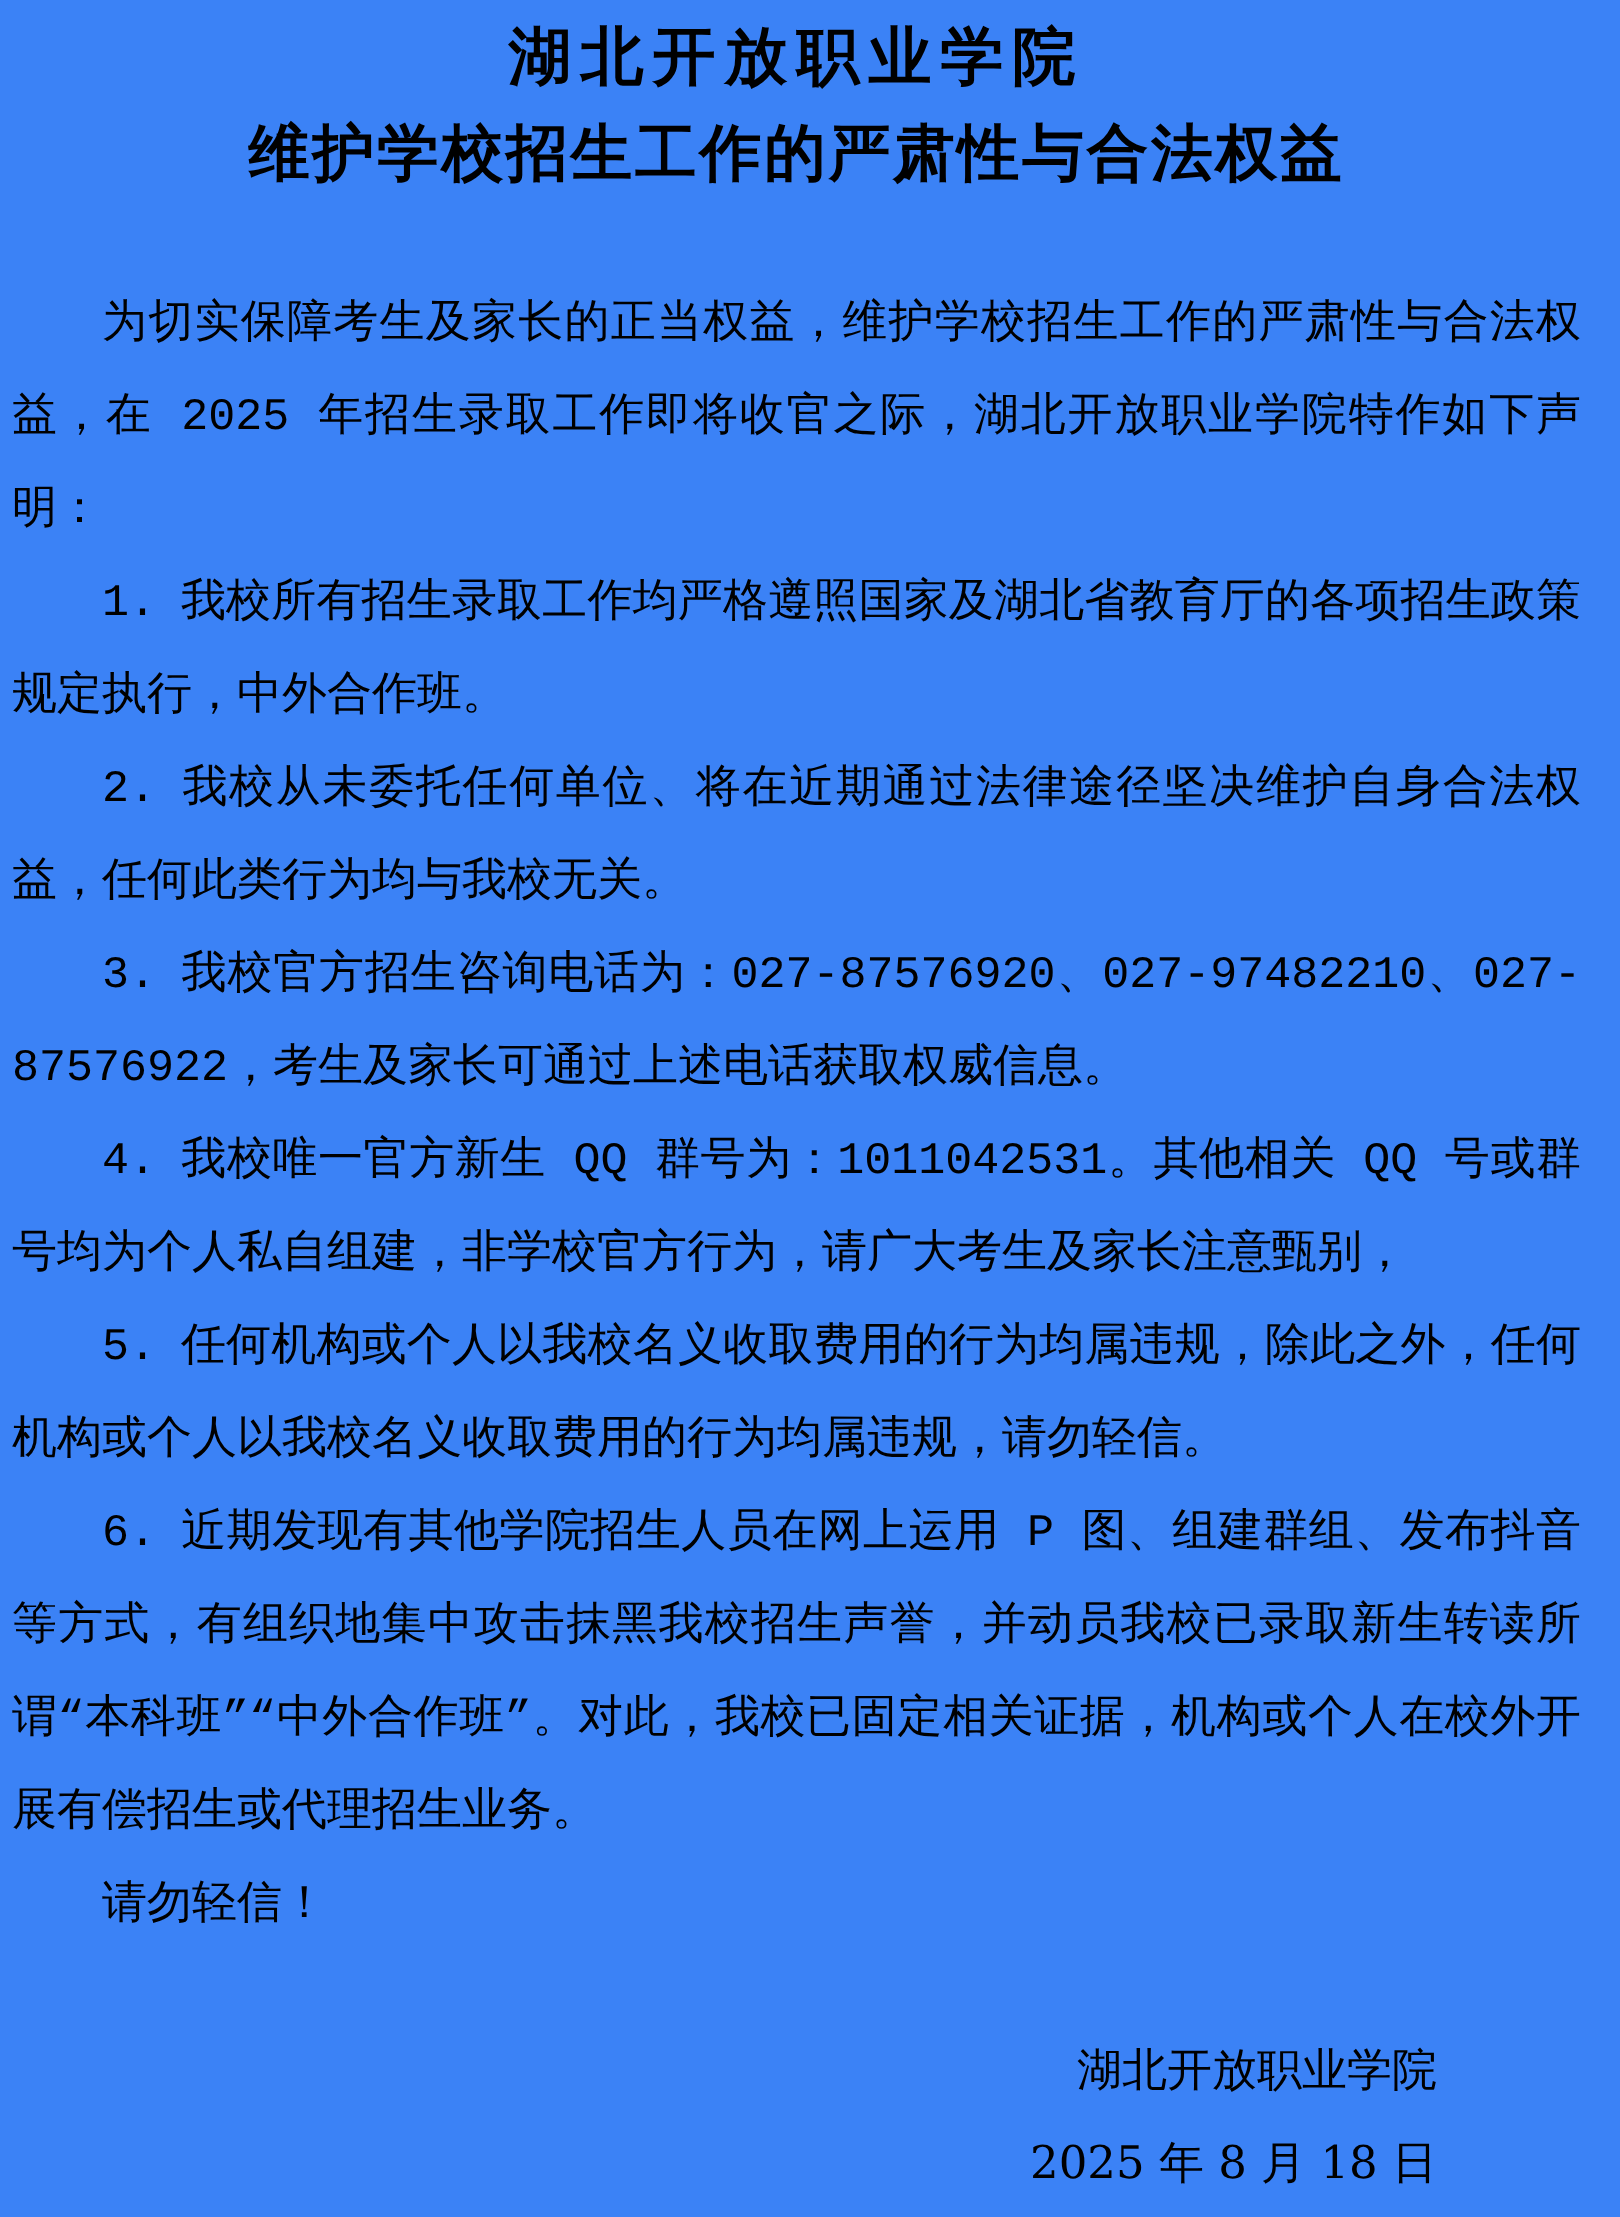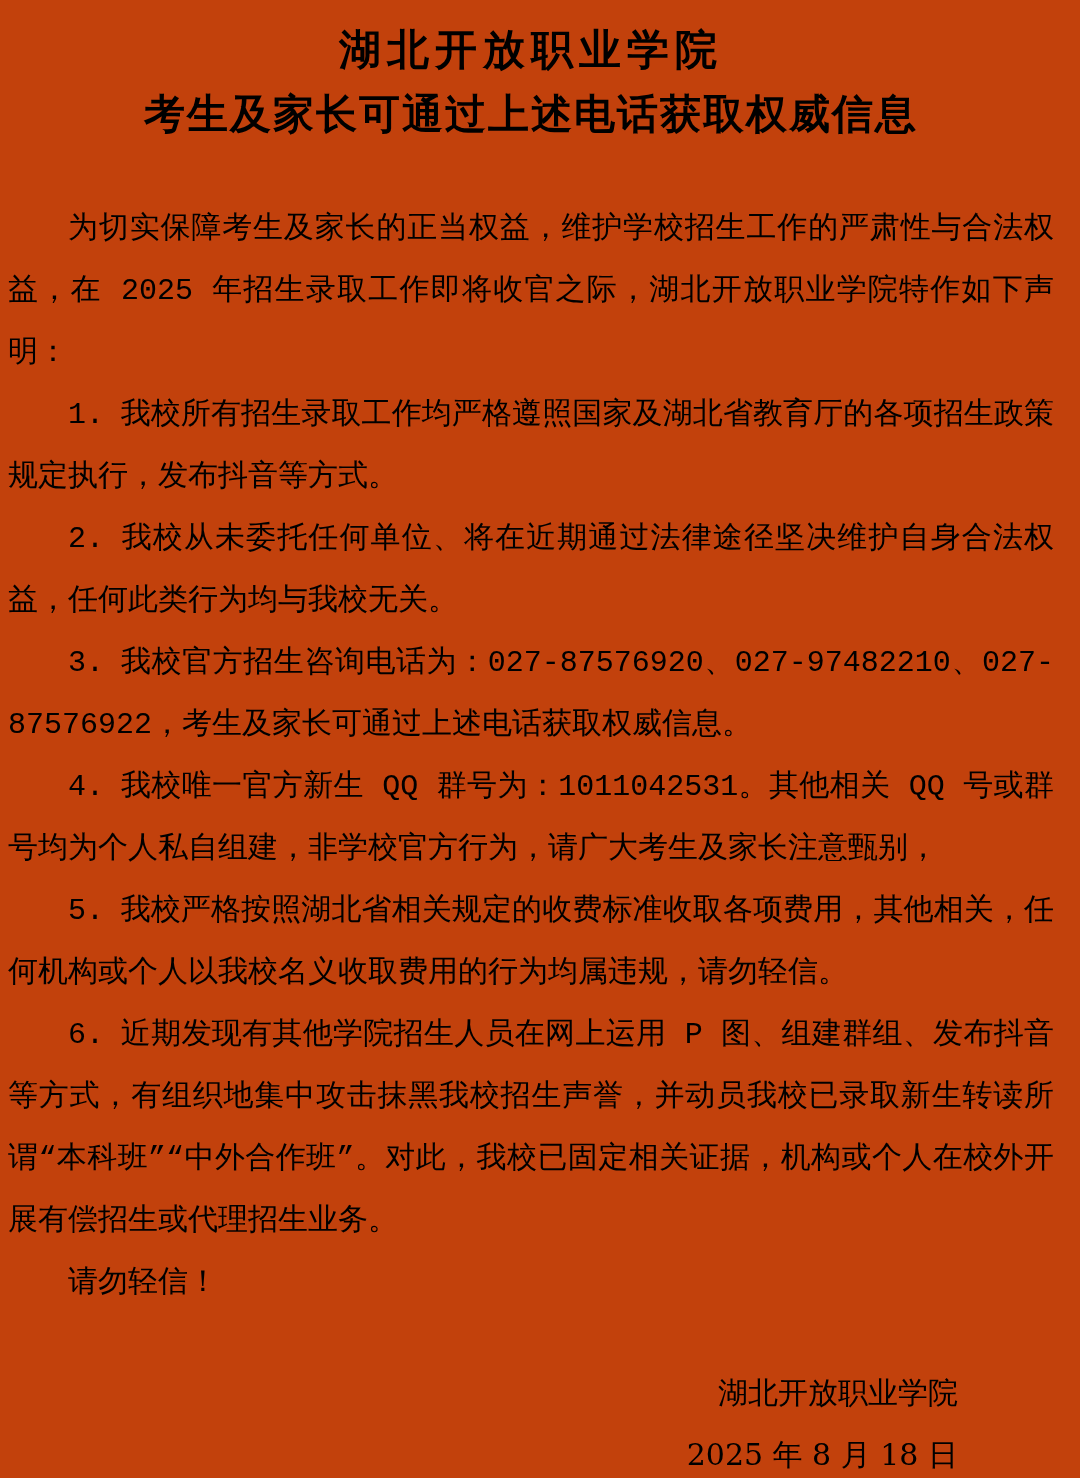--- a/index.html
+++ b/index.html
@@ -4,24 +4,24 @@
 <style>
   html, body {
     margin: 0;
     padding: 0;
     background: #ffffff;
   }
   .page {
     position: relative;
     width: 1080px;
     height: 1478px;
-    background: #c2410c;
+    background: #3b82f6;
     color: #000000;
     box-sizing: border-box;
-    padding: 12px 26px 0 8px;
+    padding: 0 26px 0 8px;
     overflow: hidden;
   }
   .doc-title {
     font-family: "DejaVu Sans", "Liberation Sans", sans-serif;
     font-weight: 700;
     text-align: center;
     color: #000000;
   }
   .title-line1 {
     font-size: 42px;
@@ -66,36 +66,36 @@
     margin: 0;
   }
 </style>
 </head>
 <body>
 
 <div class="page">
 
   <div class="doc-title">
     <div class="title-line1">湖北开放职业学院</div>
-    <div class="title-line2">考生及家长可通过上述电话获取权威信息</div>
+    <div class="title-line2">维护学校招生工作的严肃性与合法权益</div>
   </div>
 
   <div class="doc-body">
 
     <p class="para">为切实保障考生及家长的正当权益，维护学校招生工作的严肃性与合法权益，在 2025 年招生录取工作即将收官之际，湖北开放职业学院特作如下声明：</p>
 
-    <p class="para"><span class="item-num">1.</span><span>我校所有招生录取工作均严格遵照国家及湖北省教育厅的各项招生政策规定执行，发布抖音等方式。</span></p>
+    <p class="para"><span class="item-num">1.</span><span>我校所有招生录取工作均严格遵照国家及湖北省教育厅的各项招生政策规定执行，中外合作班。</span></p>
 
     <p class="para"><span class="item-num">2.</span><span>我校从未委托任何单位、将在近期通过法律途径坚决维护自身合法权益，任何此类行为均与我校无关。</span></p>
 
     <p class="para"><span class="item-num">3.</span><span>我校官方招生咨询电话为：027-87576920、027-97482210、027-87576922，考生及家长可通过上述电话获取权威信息。</span></p>
 
     <p class="para"><span class="item-num">4.</span><span>我校唯一官方新生 QQ 群号为：1011042531。其他相关 QQ 号或群号均为个人私自组建，非学校官方行为，请广大考生及家长注意甄别，</span></p>
 
-    <p class="para"><span class="item-num">5.</span><span>我校严格按照湖北省相关规定的收费标准收取各项费用，其他相关，任何机构或个人以我校名义收取费用的行为均属违规，请勿轻信。</span></p>
+    <p class="para"><span class="item-num">5.</span><span>任何机构或个人以我校名义收取费用的行为均属违规，除此之外，任何机构或个人以我校名义收取费用的行为均属违规，请勿轻信。</span></p>
 
     <p class="para"><span class="item-num">6.</span><span>近期发现有其他学院招生人员在网上运用 P 图、组建群组、发布抖音等方式，有组织地集中攻击抹黑我校招生声誉，并动员我校已录取新生转读所谓“本科班”“中外合作班”。对此，我校已固定相关证据，机构或个人在校外开展有偿招生或代理招生业务。</span></p>
 
     <p class="closing">请勿轻信！</p>
 
   </div>
 
   <div class="signature-block">
     <p class="signature-name">湖北开放职业学院</p>
     <p class="signature-date">2025 年 8 月 18 日</p>

